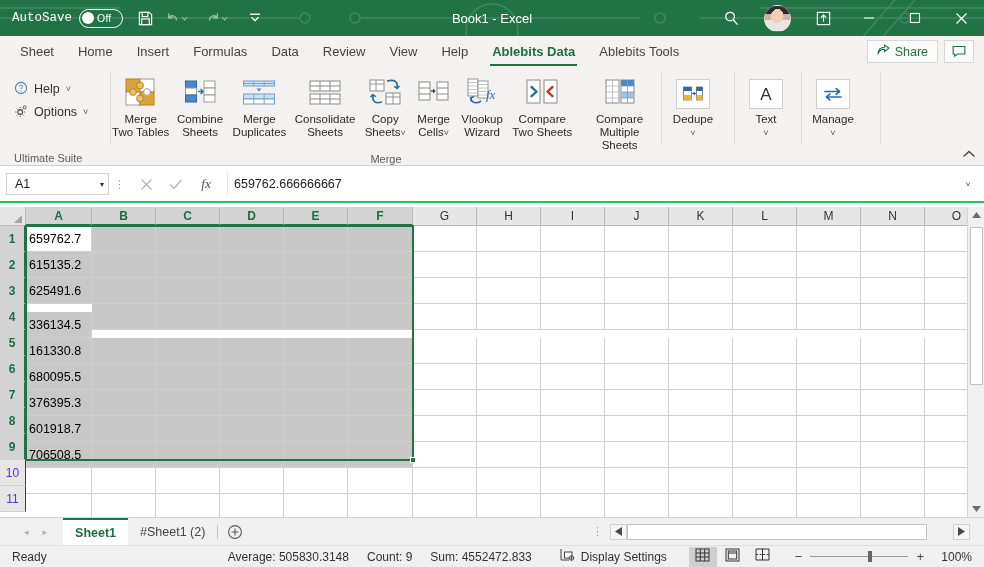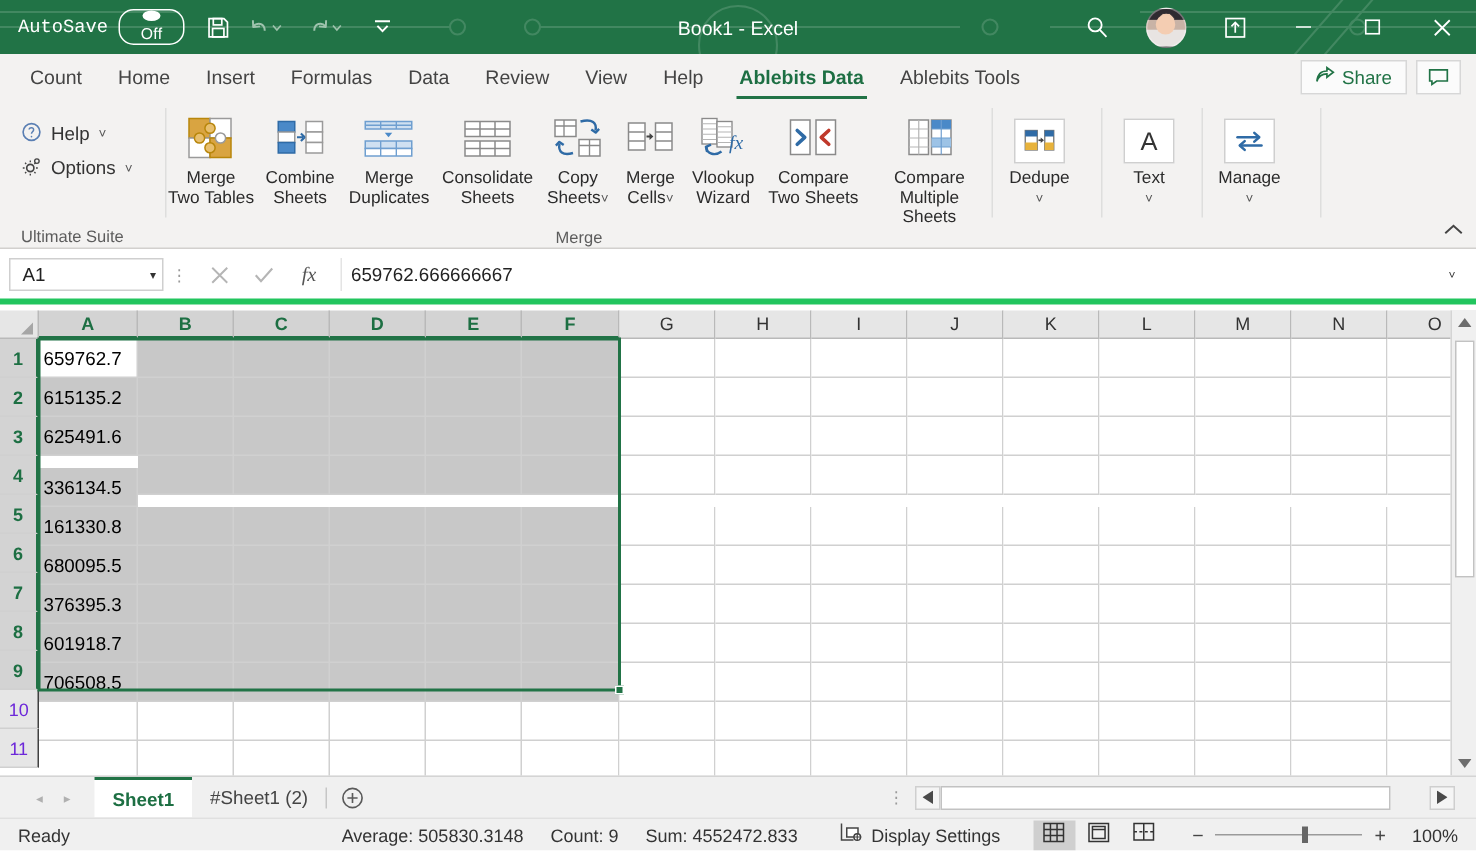--- a/index.html
+++ b/index.html
@@ -17,23 +17,23 @@
     background: #217346;
     display: flex; align-items: center;
     color: #fff;
     overflow: hidden;
   }
   .tb-deco { position:absolute; inset:0; pointer-events:none; opacity:.30; }
   .qat { display: flex; align-items: center; gap: 2px; padding-left: 10px; position: relative; z-index:2;}
   .autosave-wrap { display: flex; align-items: center; gap: 7px; padding: 0 6px 0 2px; }
   .autosave-label { font-size: 12.5px; color: #fff; font-family: Liberation Mono, monospace; }
   .toggle {
-    width: 44px; height: 24px; border-radius: 10px;
+    width: 44px; height: 19px; border-radius: 10px;
     border: 1.4px solid #ffffff; background: transparent;
-    display: flex; align-items: center; padding: 0 2px; gap: 3px; flex-direction: column;
+    display: flex; align-items: center; padding: 0 2px; gap: 3px;
   }
   .toggle .knob { width: 12px; height: 12px; border-radius: 50%; background: #fff; }
   .toggle .state { font-size: 10.5px; color: #fff; letter-spacing: .2px;}
   .qat-btn {
     width: 28px; height: 28px; display: flex; align-items: center; justify-content: center;
     position: relative;
   }
   .qat-btn svg { display: block; }
   .qat-combo { width: 38px; }
   .title-center {
@@ -119,21 +119,21 @@
   .ribbon-collapse {
     position: absolute; right: 8px; bottom: 4px; font-size: 11px; color: #444;
   }
   .ultimate-label { padding-left: 14px; }
   .merge-label { width:100%; text-align:center; }
 
   
   .formulabar {
     position: absolute; left: 0; top: 167px; width: 984px; height: 36px;
     background: #fff; display: flex; align-items: center; padding: 0 6px;
-    border-bottom: 4px solid #22c55e;
+    border-bottom: 2px solid #22c55e;
   }
   .namebox {
     width: 103px; height: 22px; border: 1px solid #cfcfcf; background: #fff;
     display: flex; align-items: center; padding: 0 4px 0 8px; font-size: 12.5px; color: #222;
   }
   .namebox .nb-caret { margin-left: auto; font-size: 8px; color:#333; }
   .fb-dots { width: 22px; text-align: center; color: #9a9a9a; font-size: 11px; letter-spacing:1px;}
   .fb-btn { width: 30px; height: 24px; display:flex; align-items:center; justify-content:center; }
   .fx { font-style: italic; font-size: 13.5px; color: #555; font-family: "Liberation Serif", serif;}
   .fb-input {
@@ -331,21 +331,21 @@
     </div>
     <div class="win-btn">
       <svg width="13" height="13" viewBox="0 0 13 13" stroke="#fff" stroke-width="1.2">
           <path d="M1.5 1.5 L11.5 11.5 M11.5 1.5 L1.5 11.5"></path>
         </svg>
     </div>
   </div>
 </div>
 
 <div class="tabbar">
-  <div class="tab">Count</div>
+  <div class="tab">Sheet</div>
   <div class="tab">Home</div>
   <div class="tab">Insert</div>
   <div class="tab">Formulas</div>
   <div class="tab">Data</div>
   <div class="tab">Review</div>
   <div class="tab">View</div>
   <div class="tab">Help</div>
   <div class="tab active">Ablebits Data</div>
   <div class="tab">Ablebits Tools</div>
 

